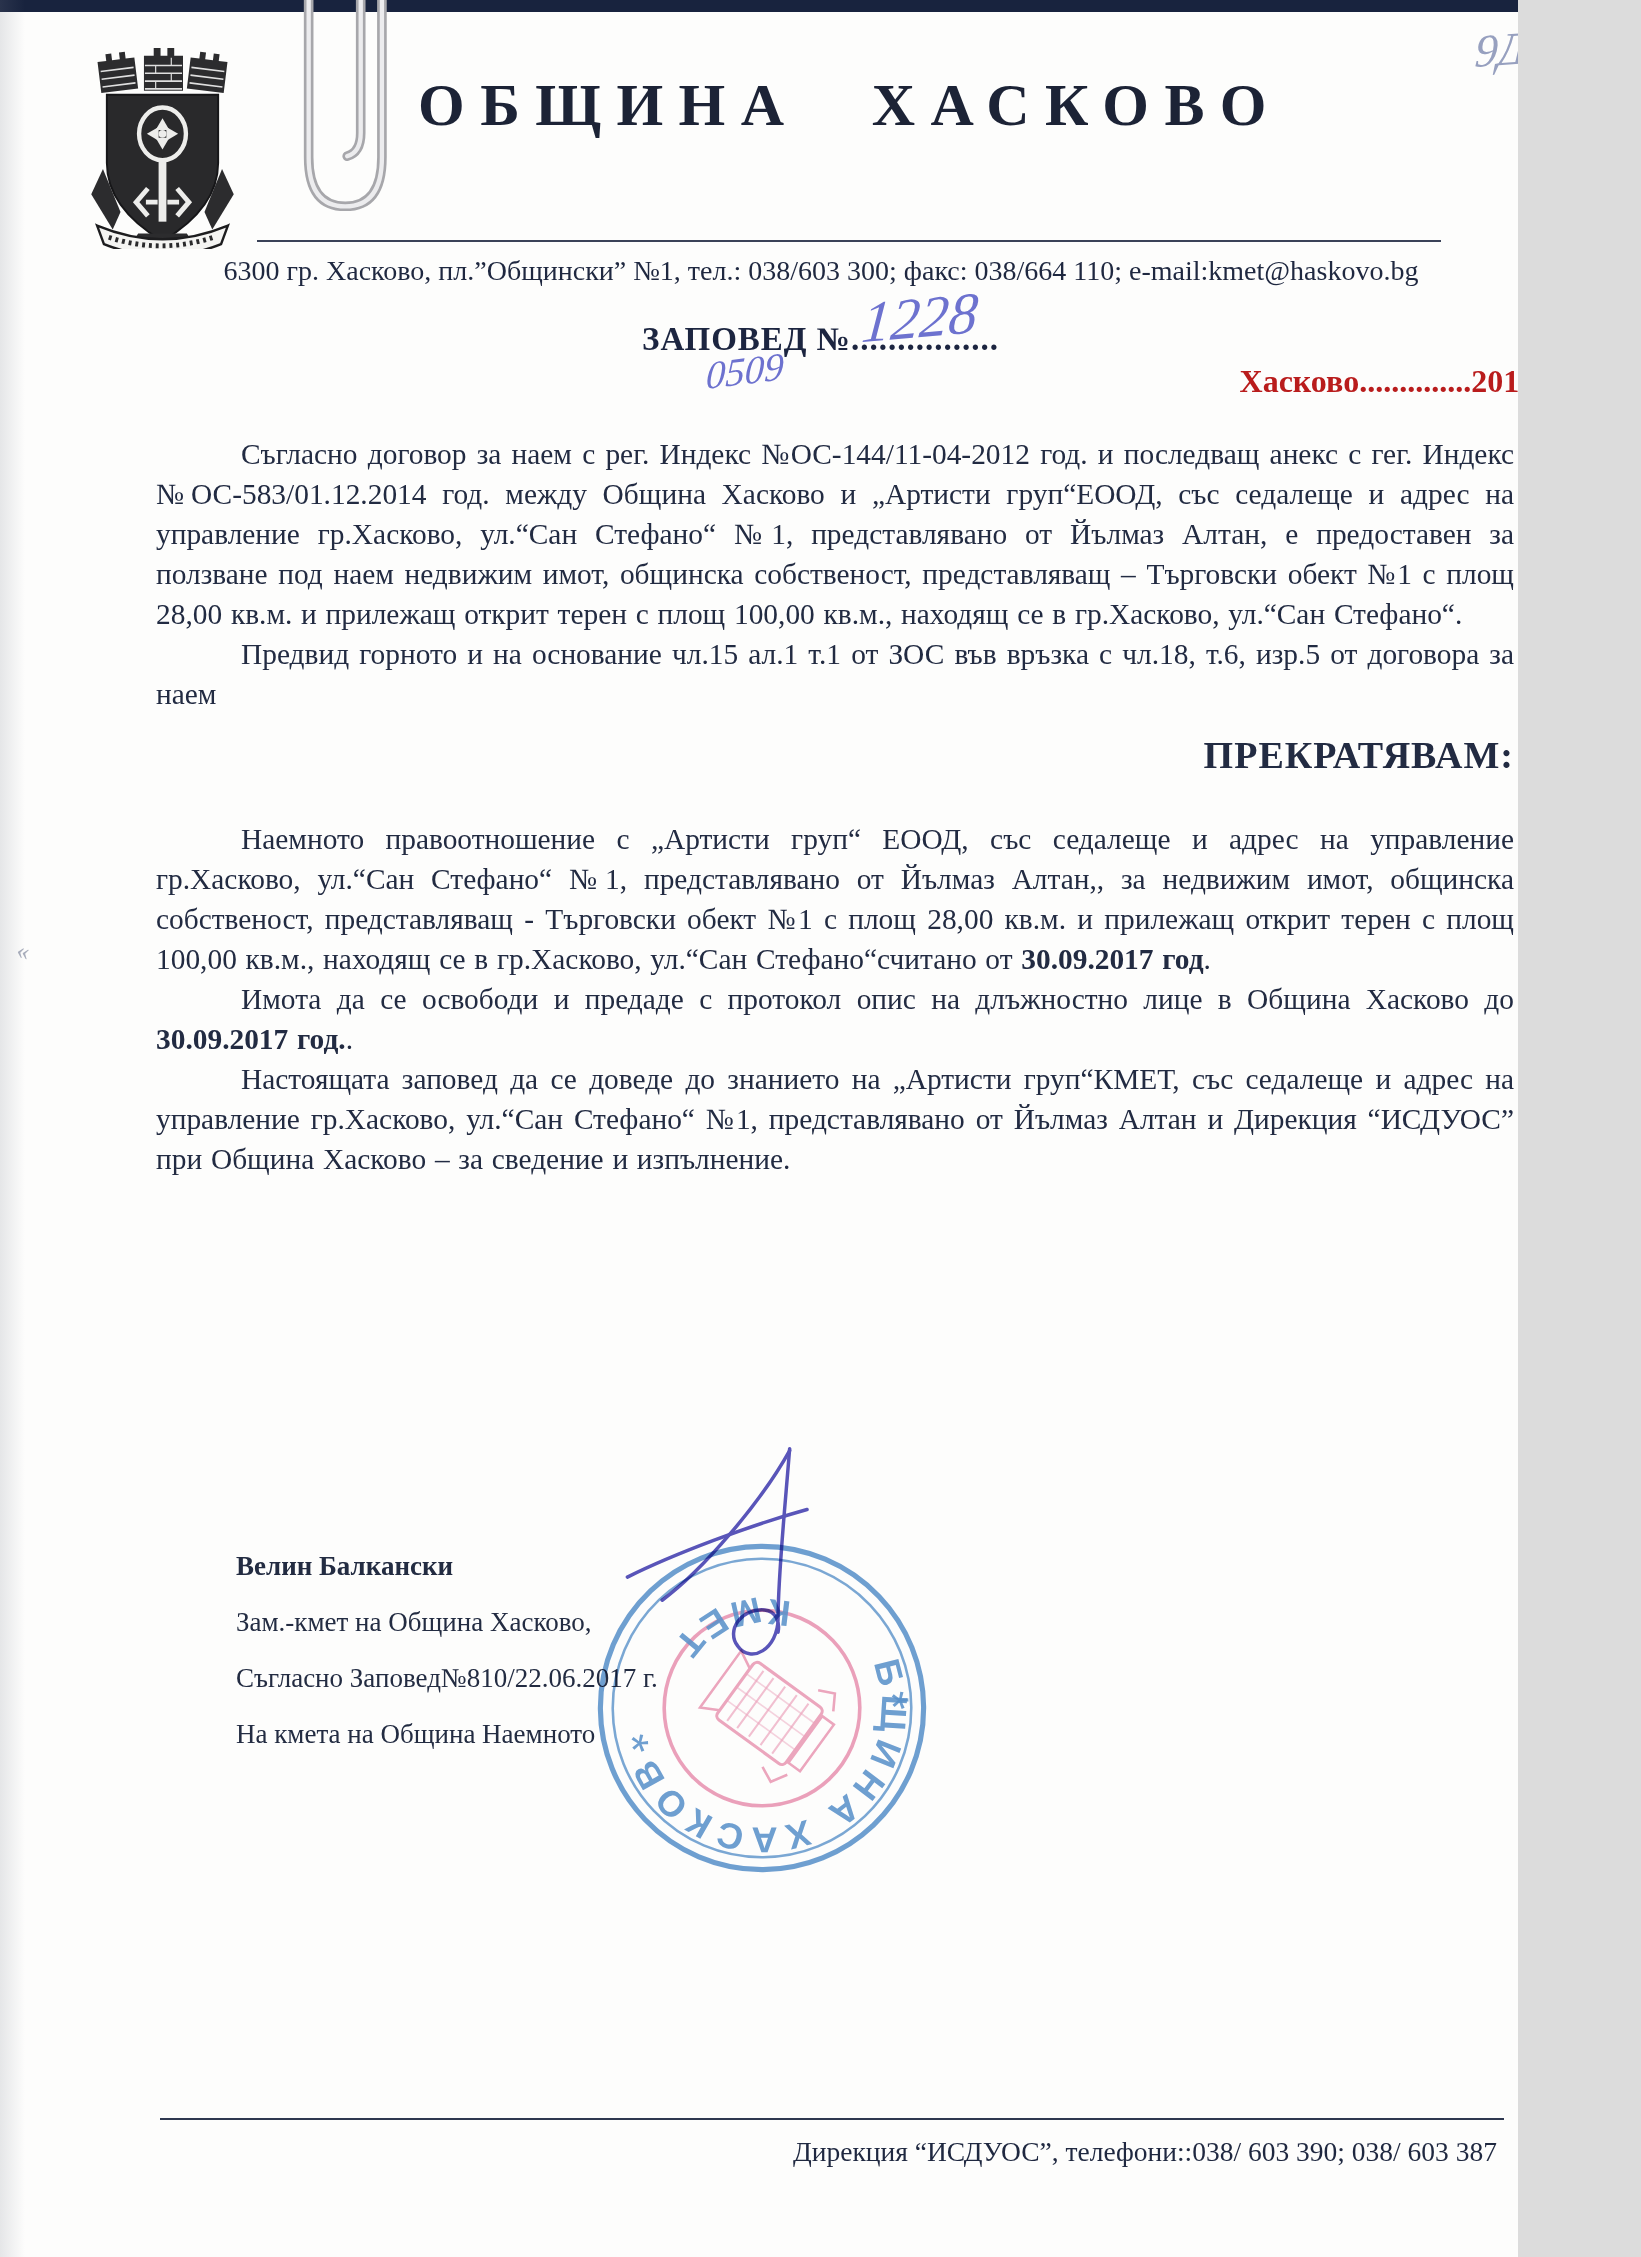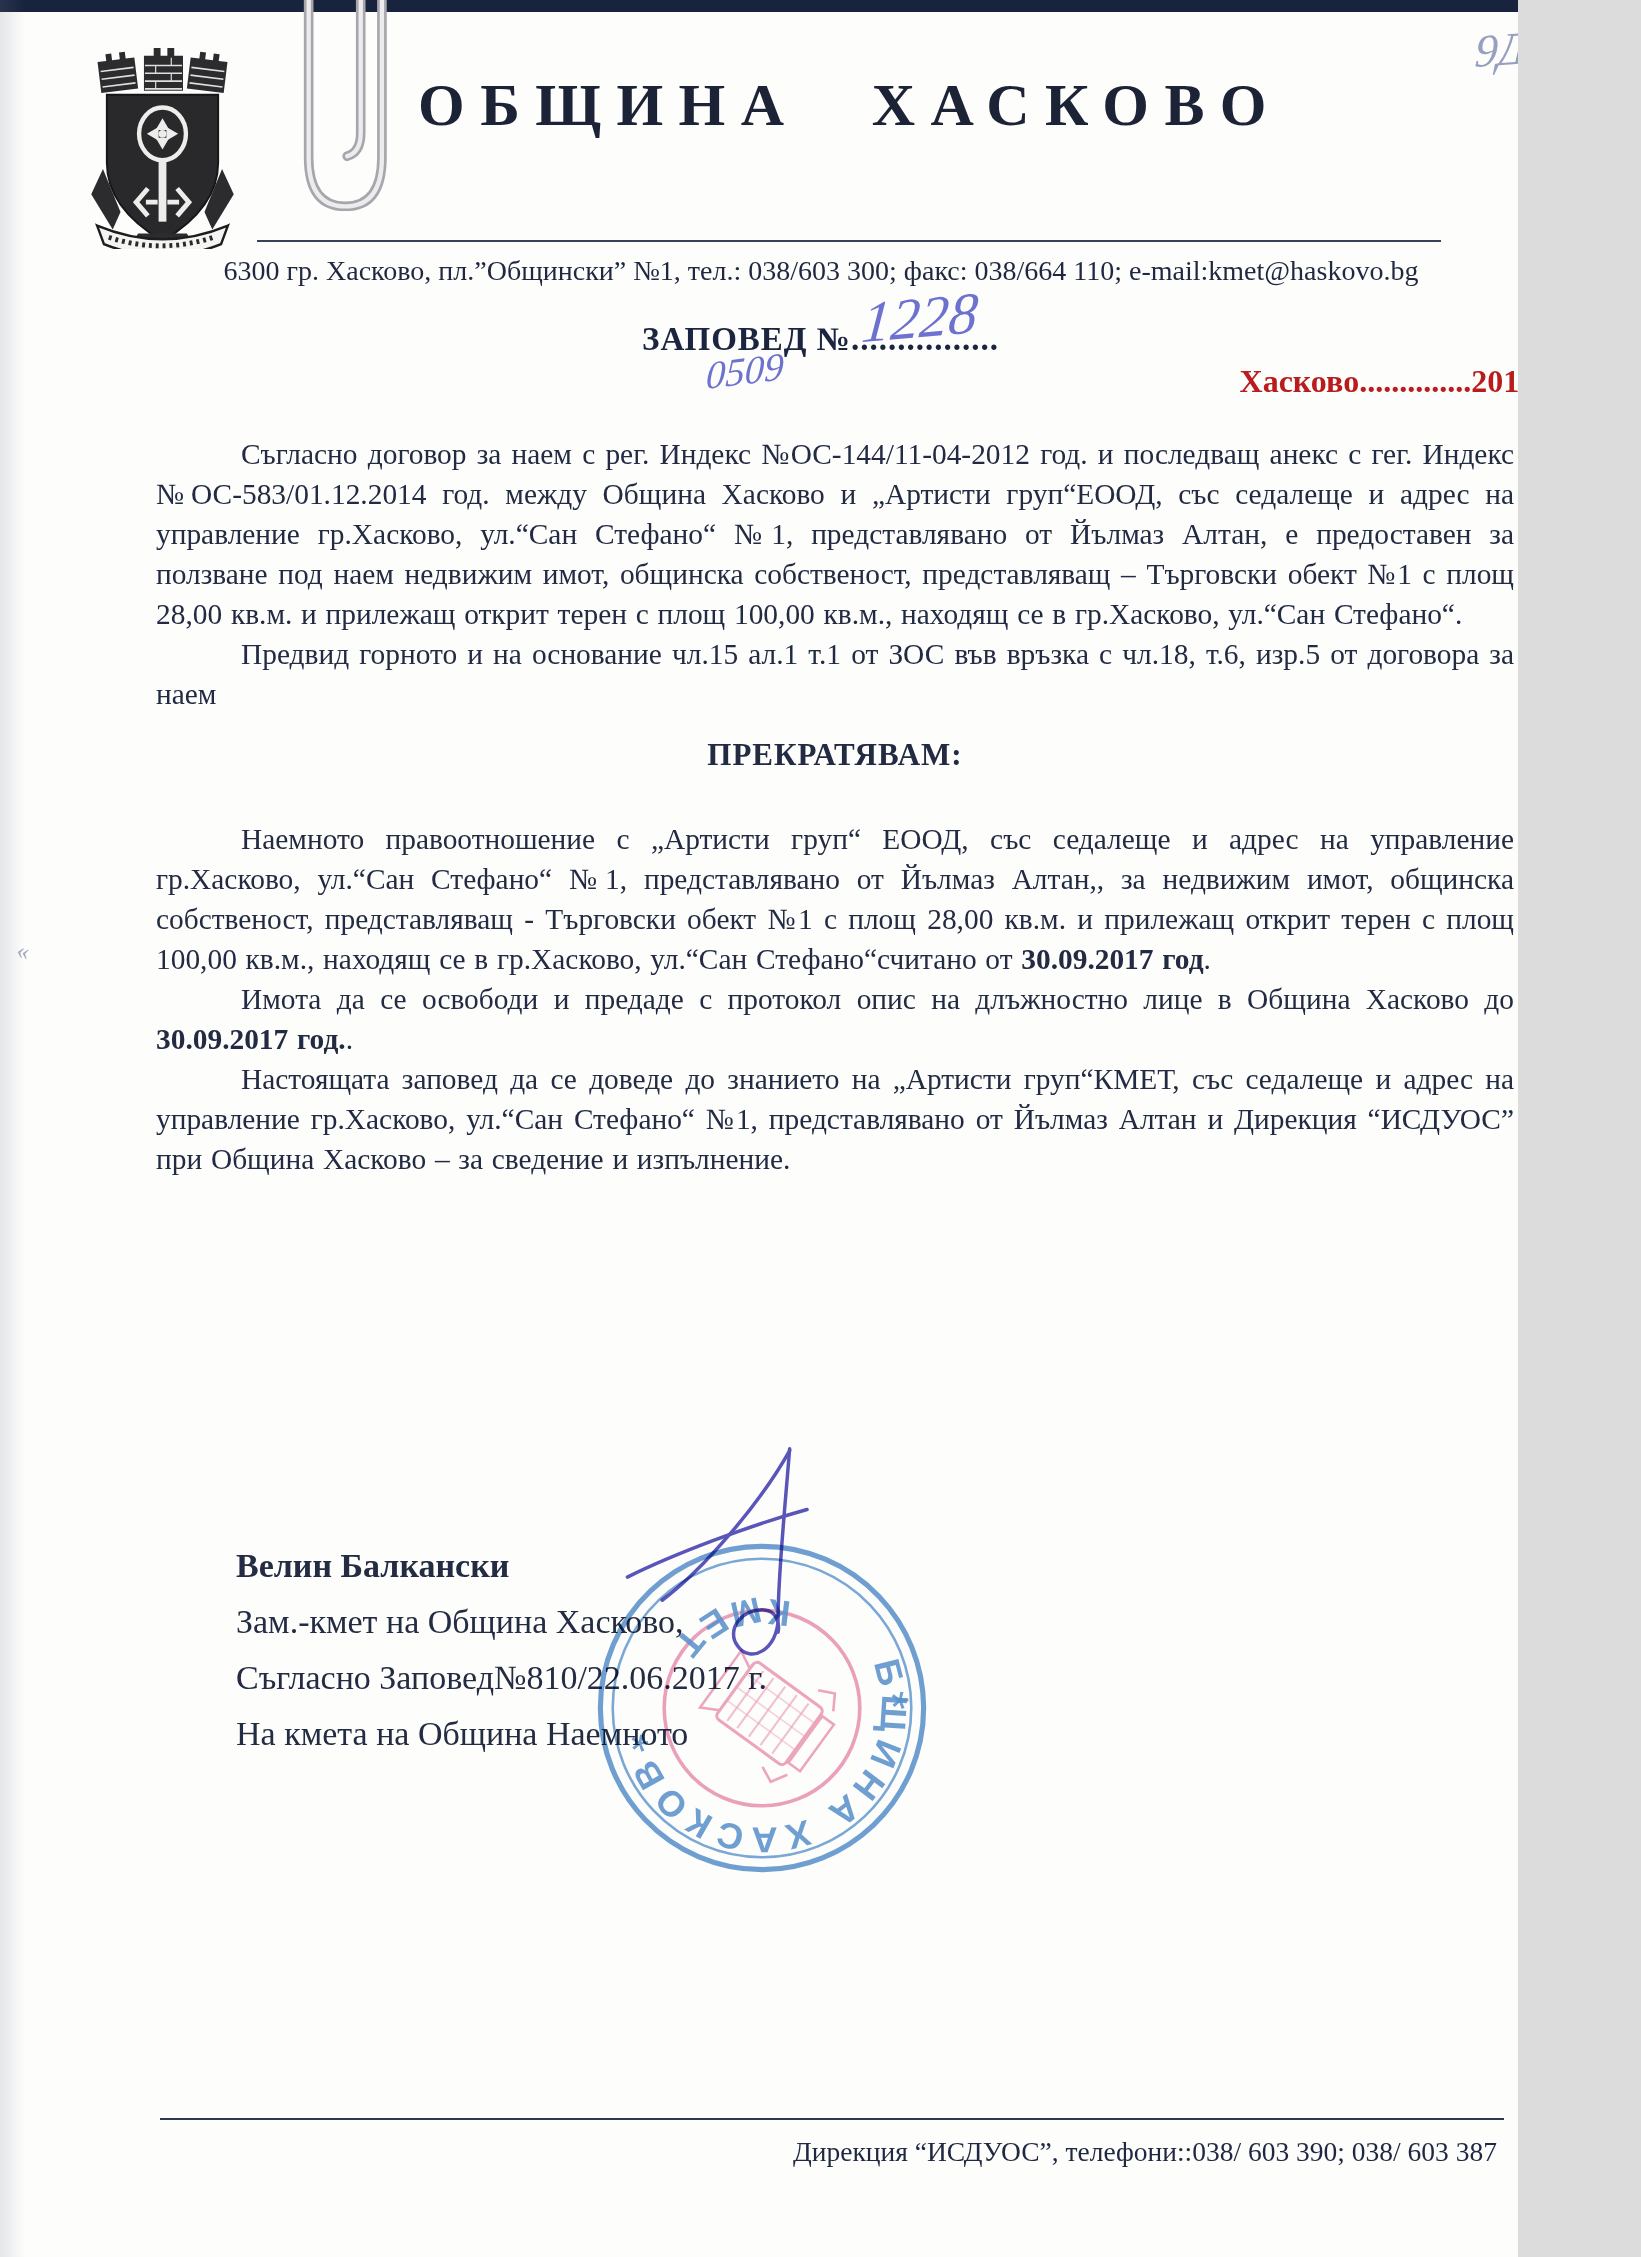--- a/index.html
+++ b/index.html
@@ -24,24 +24,24 @@
   .order-place{position:absolute;left:0;top:363px;width:1641px;text-align:right;
     font-size:32px;font-weight:bold;color:#b91c1c;}
   .hw{font-style:italic;color:#6d72cf;white-space:nowrap;}
   .hw-number{position:absolute;left:862px;top:284px;font-size:58px;transform:rotate(-5deg) skewX(-10deg);}
   .hw-date{position:absolute;left:706px;top:348px;font-size:39px;transform:rotate(-7deg) skewX(-10deg);}
   .hw-corner{position:absolute;left:1475px;top:23px;font-size:46px;color:#97a0bf;
     font-style:italic;transform:rotate(-4deg) skewX(-8deg);}
   .body-text{position:absolute;left:156px;top:434px;width:1358px;font-size:29.4px;
     line-height:40px;text-align:justify;color:#222b42;word-spacing:1.4px;}
   .body-text p{margin:0;text-indent:85px;}
-  .decree-heading{margin:21px 0 44px 0 !important;text-align:center;text-indent:0 !important;
-    font-weight:bold;font-size:31px;letter-spacing:1px;}
+  .decree-heading{margin:21px 0 44px 0 !important;text-align:right;text-indent:0 !important;
+    font-weight:bold;font-size:38px;letter-spacing:1px;}
   .b{font-weight:bold;}
-  .sig-block{position:absolute;left:236px;top:1551px;font-size:34px;color:#232c42;}
+  .sig-block{position:absolute;left:236px;top:1551px;font-size:27px;color:#232c42;}
   .sig-block div{margin-bottom:26px;line-height:30px;}
   .sig-name{font-weight:bold;}
   .stamp{position:absolute;left:587px;top:1533px;width:350px;height:350px;
     mix-blend-mode:multiply;opacity:.92;}
   .signature{position:absolute;left:606px;top:1410px;width:319px;height:282px;
     mix-blend-mode:multiply;}
   .margin-mark{position:absolute;left:17.4px;top:937px;font-size:25px;color:#a8adbb;
     transform:rotate(14deg);}
   .footer-rule{position:absolute;left:160px;top:2118px;width:1344px;border-top:2.9px solid #2e3850;}
   .footer-text{position:absolute;left:145px;top:2136px;width:1352px;text-align:right;

